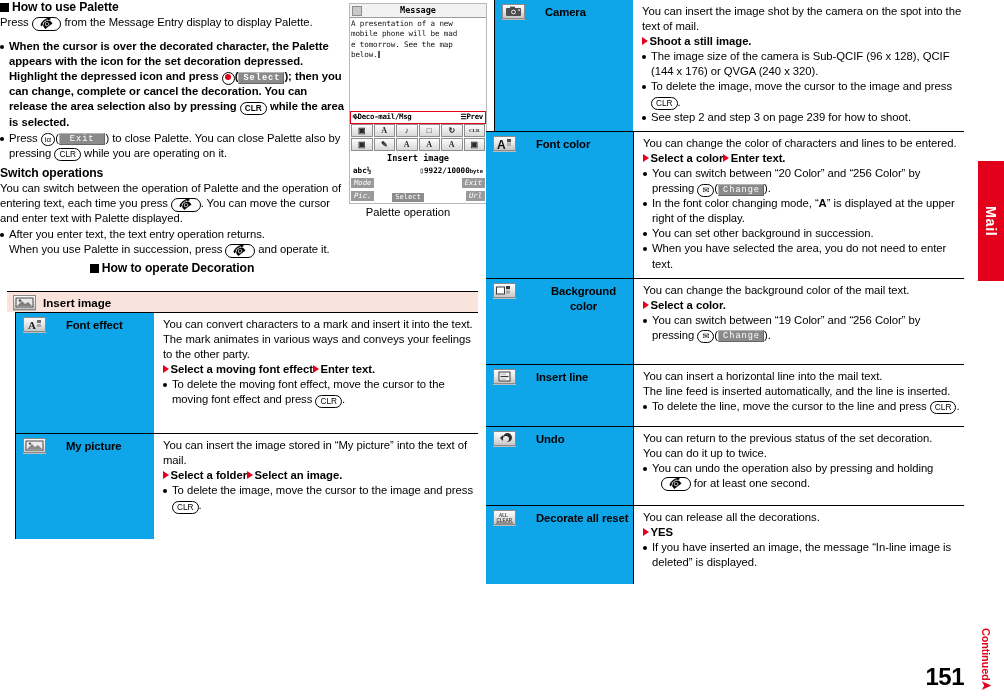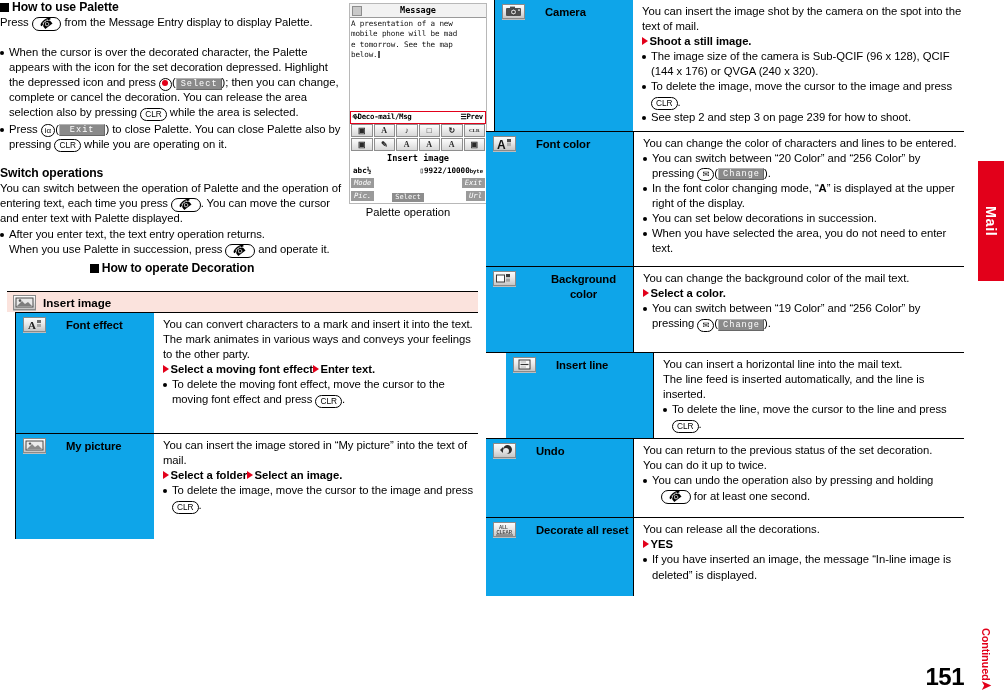--- a/index.html
+++ b/index.html
@@ -331,21 +331,21 @@
 
     <div style="position:absolute;left:0px;top:0px;width:344px;">
       <h3 class="sec">
         <span class="hd-sq"></span><span>How to use Palette</span>
       </h3>
 
       <p class="body">
         <span>Press </span><span class="key call"><span class="gl">☎</span></span><span> from the Message Entry display to display Palette.</span>
       </p>
 
-      <p class="bull" style="margin-top:15px;">
+      <p class="bull" style="margin-top:9px;font-weight:bold;">
         <span>When the cursor is over the decorated character, the Palette appears with the icon for the set decoration depressed. Highlight the depressed icon and press </span><span class="key round"><span class="dot"></span></span><span>(</span><span class="softkey">Select</span><span>); then you can change, complete or cancel the decoration. You can release the area selection also by pressing </span><span class="key">CLR</span><span> while the area is selected.</span>
       </p>
 
       <p class="bull" style="margin-top:1px;">
         <span>Press </span><span class="key iax">iα</span><span>(</span><span class="softkey wide">Exit</span><span>) to close Palette. You can close Palette also by pressing </span><span class="key">CLR</span><span> while you are operating on it.</span>
       </p>
     </div>
 
     <div style="position:absolute;left:0px;top:166px;width:344px;">
       <h3 class="sec">Switch operations</h3>
@@ -509,27 +509,30 @@
             <svg width="21" height="13" viewBox="0 0 21 13">
               <text x="3" y="11.5" font-family="Liberation Sans, sans-serif" font-size="12" font-weight="bold" fill="#111">A</text>
               <rect x="13" y="2" width="4" height="3.2" fill="#4a4a4a"></rect>
               <rect x="13" y="6" width="4" height="3.2" fill="#b0b0b0"></rect>
             </svg>
           </span>
           <span class="lbl">Font color</span>
         </div>
         <div class="c2 vline">
           <p class="body">You can change the color of characters and lines to be entered.</p>
+          <p class="body">
+            <span class="tri"></span><b class="sub">Select a color</b><span class="tri"></span><b class="sub">Enter text.</b>
+          </p>
           <p class="bull">
             <span>You can switch between “20 Color” and “256 Color” by pressing </span><span class="key">✉</span>(<span class="softkey">Change</span>)<span>.</span>
           </p>
           <p class="bull">
             <span>In the font color changing mode, “</span><b style="font-family:'Liberation Sans',sans-serif;">A</b><span>” is displayed at the upper right of the display.</span>
           </p>
-          <p class="bull">You can set below decorations in succession.</p>
+          <p class="bull">You can set other background in succession.</p>
           <p class="bull">When you have selected the area, you do not need to enter text.</p>
         </div>
       </div>
 
       <div class="row" style="margin-left:0px; width:478px;">
         <div class="c1" style="width:147px;min-height:85px;">
           <span class="ic">
             <svg width="21" height="13" viewBox="0 0 21 13">
               <rect x="2.5" y="3" width="8" height="7" fill="#fff" stroke="#3a3a3a" stroke-width="1"></rect>
               <rect x="12" y="2" width="4" height="3.2" fill="#3a3a3a"></rect>
@@ -543,21 +546,21 @@
           <p class="body">
             <span class="tri"></span><b class="sub">Select a color.</b>
           </p>
           <p class="bull">
             <span>You can switch between “19 Color” and “256 Color” by pressing </span><span class="key">✉</span>(<span class="softkey">Change</span>)<span>.</span>
           </p>
         </div>
       </div>
 
       <div class="row" style="margin-left:0px; width:478px;">
-        <div class="c1" style="width:147px;min-height:61px;margin-left:20px;">
+        <div class="c1" style="width:147px;min-height:61px;">
           <span class="ic">
             <svg width="21" height="13" viewBox="0 0 21 13">
               <rect x="5" y="2" width="11" height="9" fill="#fafafa" stroke="#3a3a3a" stroke-width="1"></rect>
               <line x1="6.5" y1="6.5" x2="14.5" y2="6.5" stroke="#333" stroke-width="1.2"></line>
               <line x1="6.5" y1="4" x2="12" y2="4" stroke="#999" stroke-width="0.8"></line>
               <line x1="6.5" y1="9" x2="12" y2="9" stroke="#999" stroke-width="0.8"></line>
             </svg>
           </span>
           <span class="lbl">Insert line</span>
         </div>

